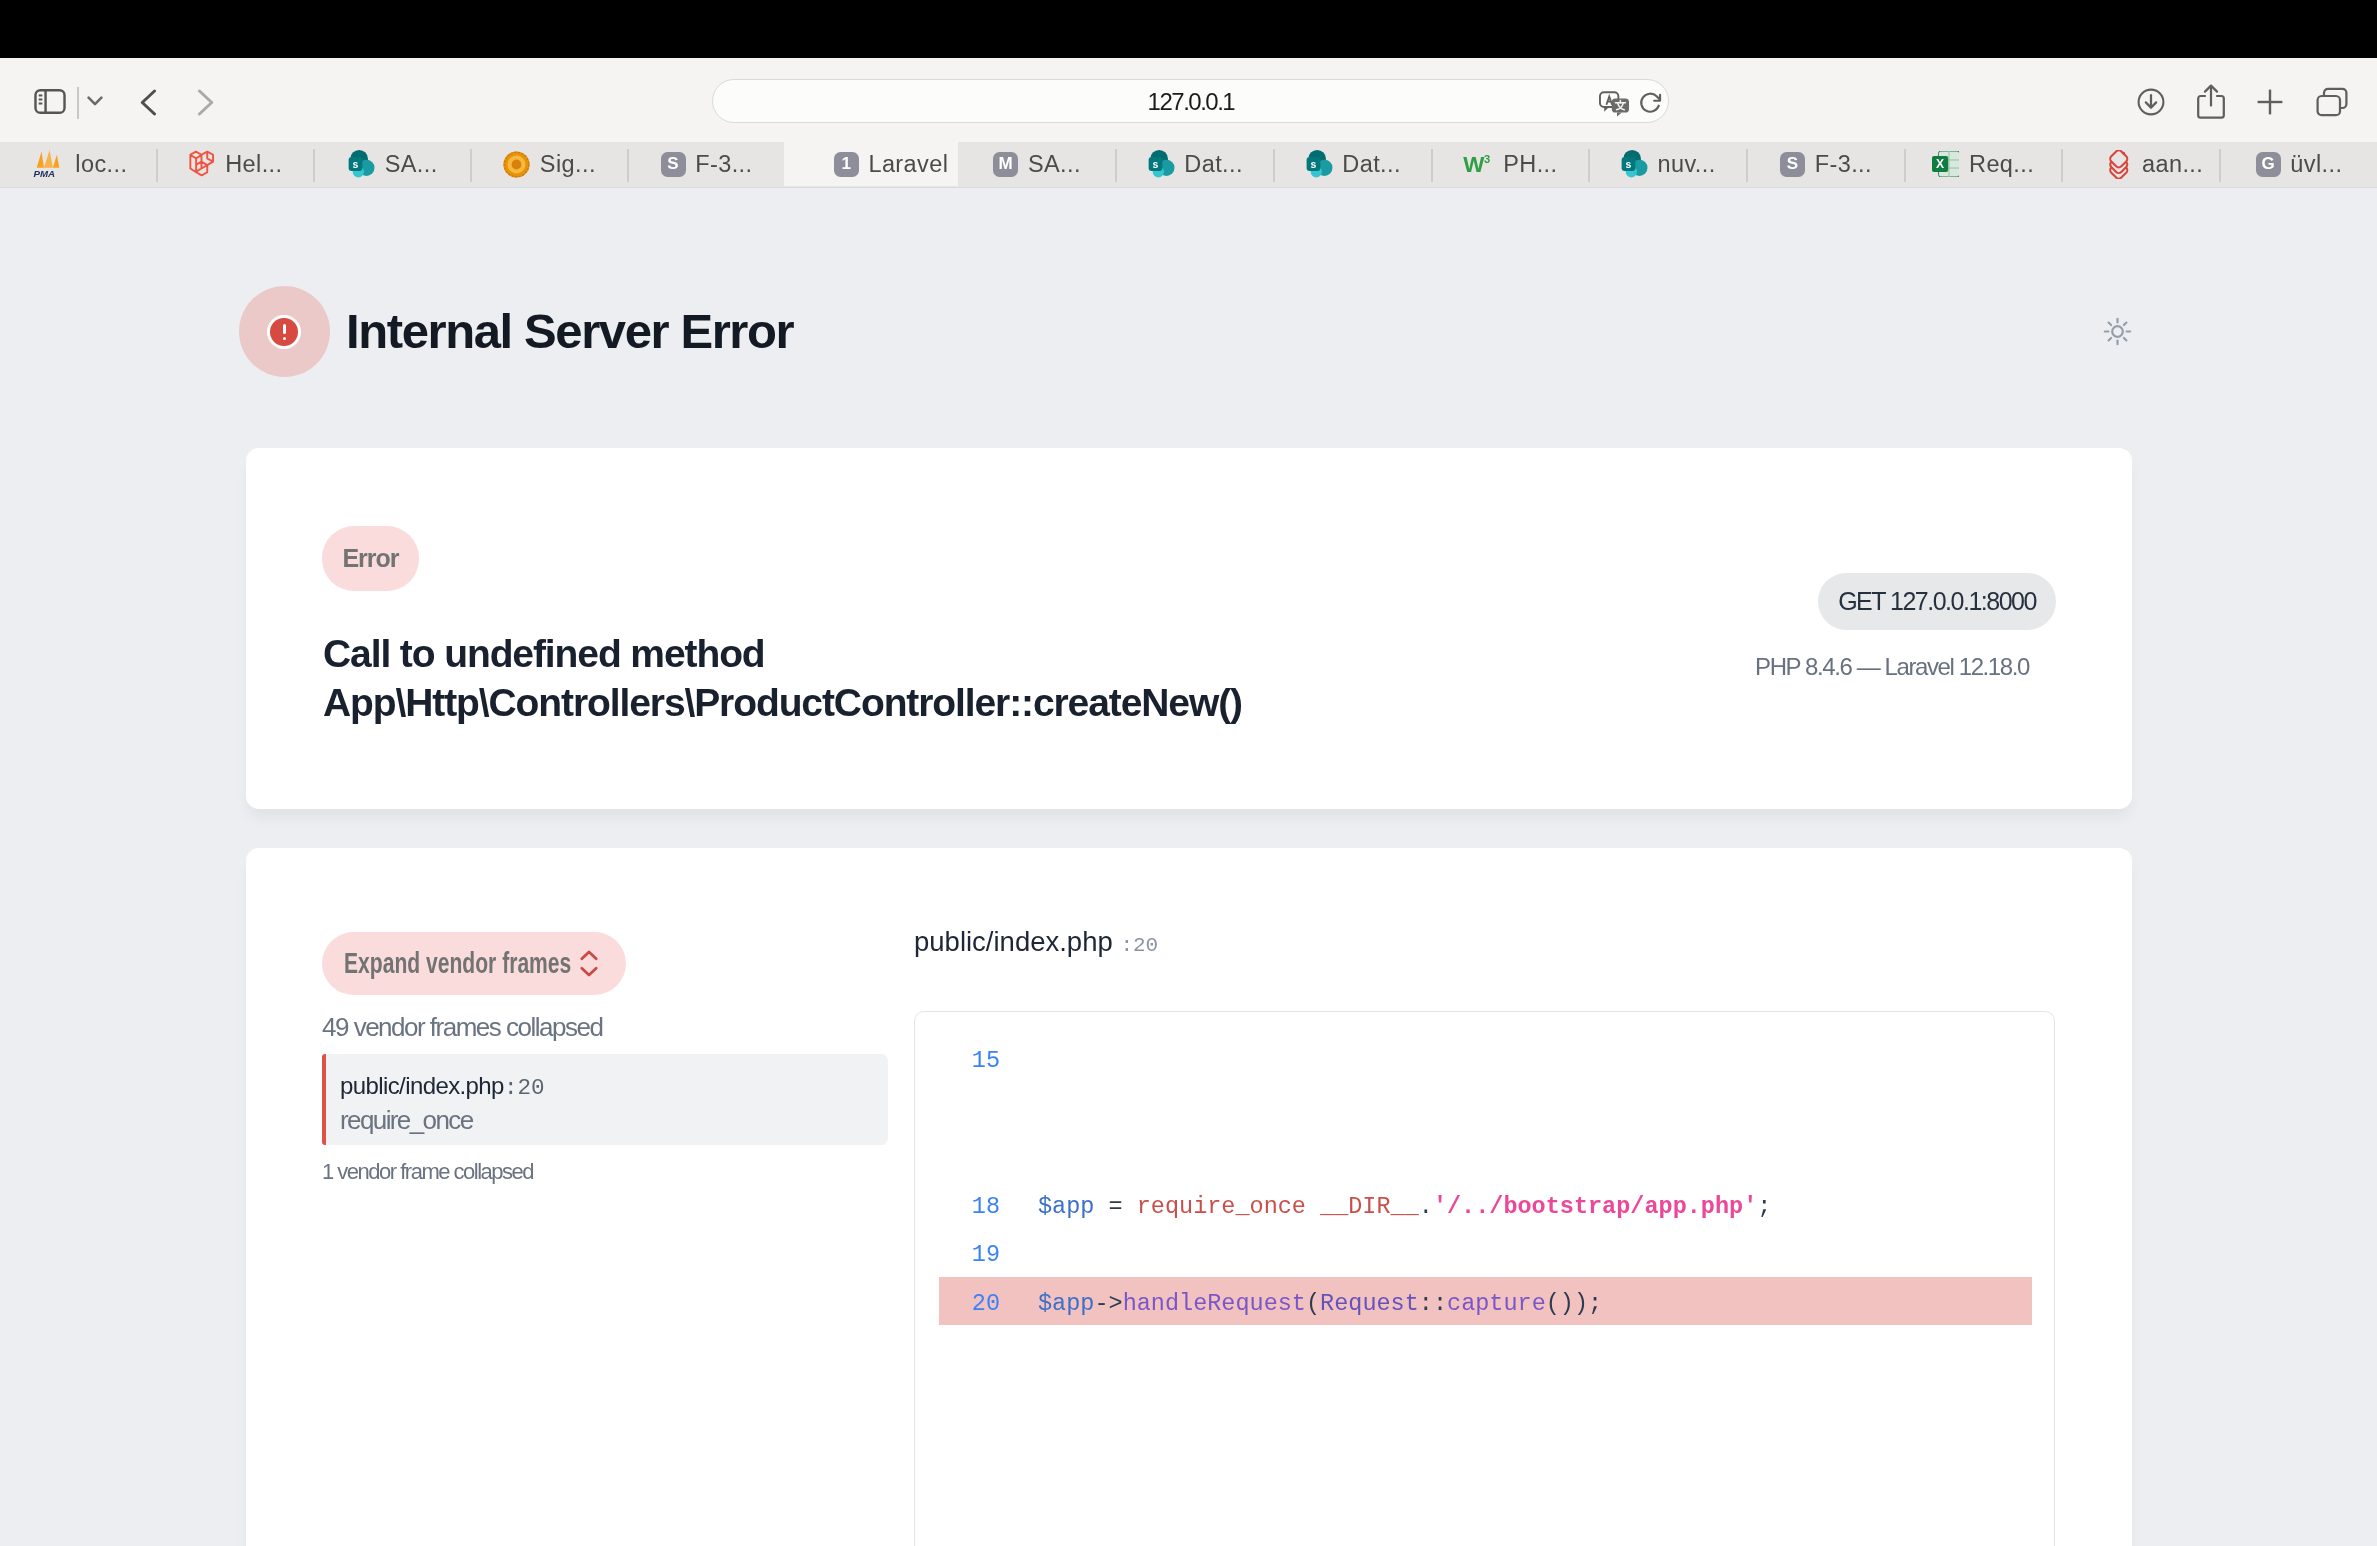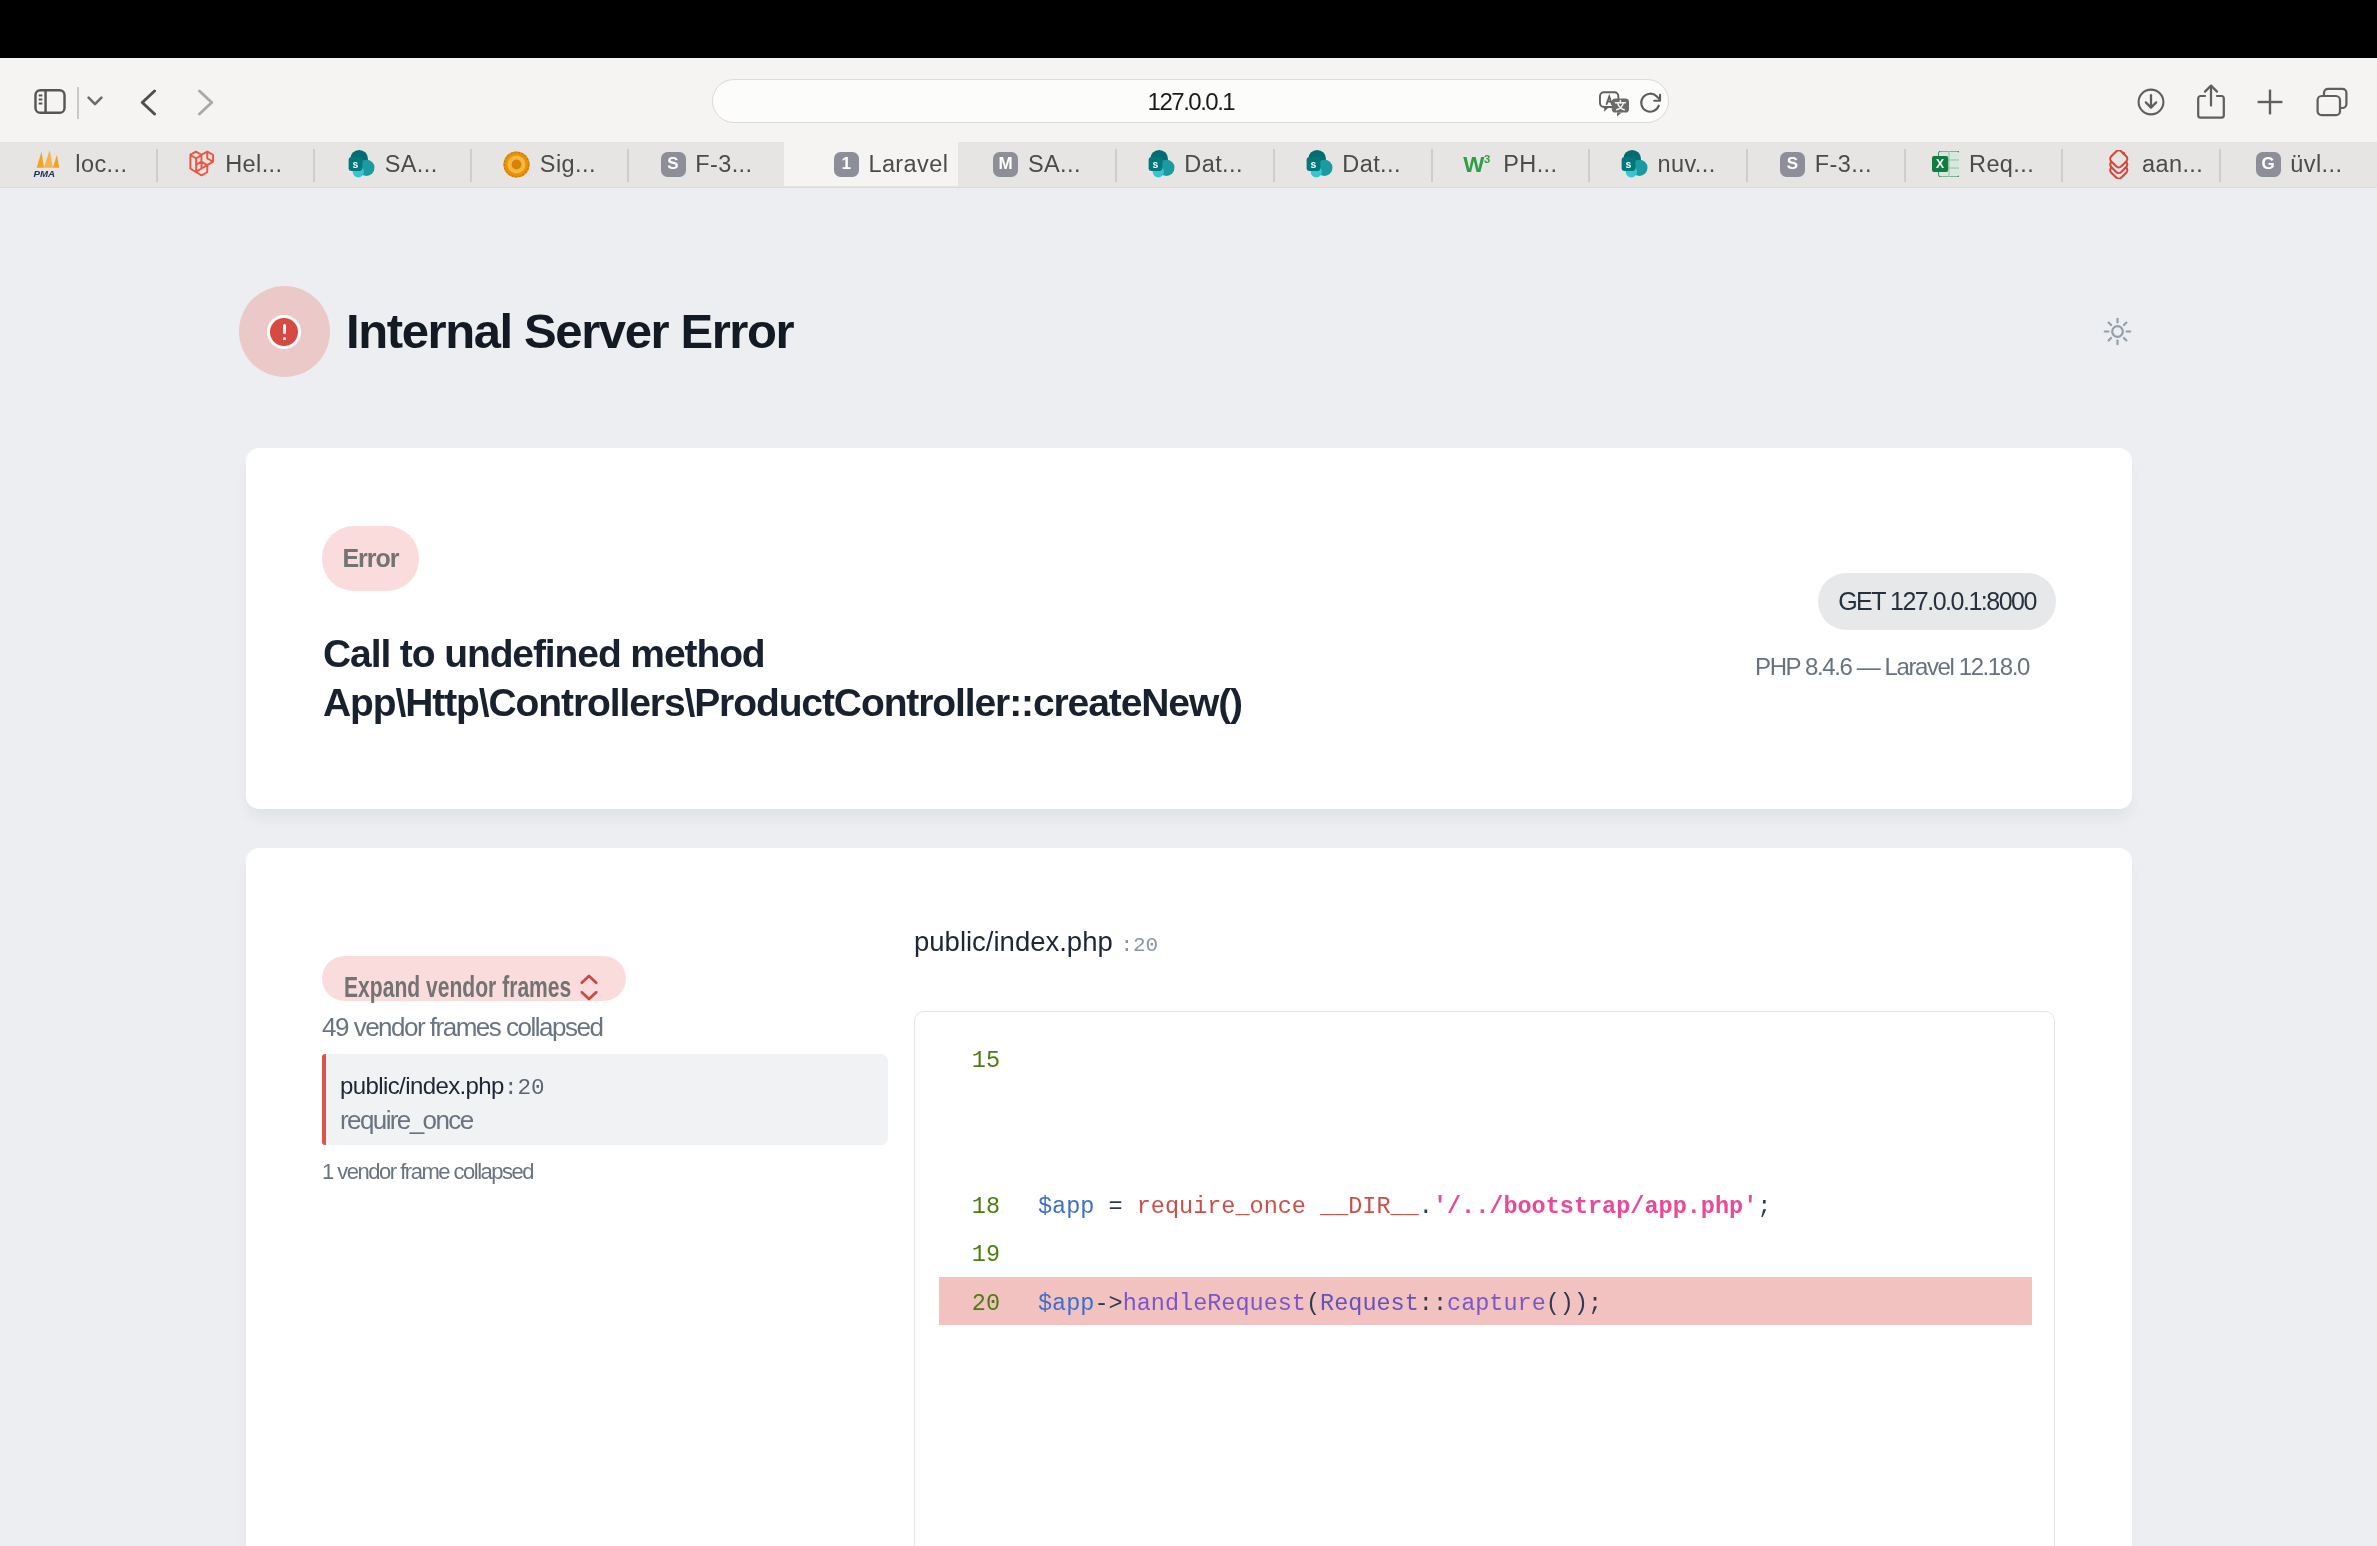--- a/index.html
+++ b/index.html
@@ -35,35 +35,35 @@
 .card { position:absolute; left:246px; width:1886px; background:#fff; border-radius:13px; box-shadow:0 11.3px 14.6px -4.9px rgba(35,45,70,0.07); }
 #card1 { top:448px; height:361px; }
 #card2 { top:848px; height:712px; border-bottom-left-radius:0; border-bottom-right-radius:0; }
 
 .pill-red { background:#fadcdd; color:#737373; border-radius:32px; font-weight:bold; }
 #err-pill { left:322px; top:526px; width:97px; height:65px; font-size:25px; letter-spacing:-1px; display:flex; align-items:center; justify-content:center; }
 #get-pill { left:1818px; top:573px; width:238px; height:57px; background:#e7e8ea; border-radius:29px; color:#27313e; font-size:25px; letter-spacing:-1.5px; display:flex; align-items:center; justify-content:center; }
 #phpver { left:1247px; top:653px; width:782px; text-align:right; font-size:24px; color:#67717f; letter-spacing:-1.4px; }
 #heading { left:323px; top:629px; font-size:39px; line-height:49px; font-weight:bold; color:#19212e; letter-spacing:-1.1px; }
 
-#expand-pill { left:322px; top:956px; width:304px; height:45px; border-radius:32px; }
+#expand-pill { left:322px; top:932px; width:304px; height:63px; border-radius:32px; }
 #expand-pill .etx { position:absolute; left:22px; top:0; height:63px; line-height:63px; font-size:29px; white-space:nowrap; transform:scaleX(0.727); transform-origin:0 50%; }
 #expand-pill svg { position:absolute; right:25px; top:17px; }
 #vf49 { left:322px; top:1012px; font-size:26px; color:#6a7380; letter-spacing:-1.5px; }
 #framebox { left:322px; top:1054px; width:566px; height:91px; background:#f1f2f3; border-left:4px solid #dd5249; border-radius:3.2px 6.5px 6.5px 3.2px; }
 #fb-line1 { left:340px; top:1072px; font-size:24px; letter-spacing:-0.6px; color:#1d2735; }
 #fb-line1 .mono { font-family:"Liberation Mono", monospace; font-size:22.6px; letter-spacing:0; color:#5b6572; }
 #fb-line2 { left:340px; top:1105px; font-size:26px; color:#6a7380; letter-spacing:-1.6px; }
 #vf1 { left:322px; top:1159px; font-size:22px; color:#6a7380; letter-spacing:-1.5px; }
 
 #codehdr { left:914px; top:926px; font-size:27.5px; color:#1d2735; }
 #codehdr .mono { font-family:"Liberation Mono", monospace; font-size:21px; color:#8b94a3; }
 #codebox { left:914px; top:1011px; width:1141px; height:549px; background:#fff; border:1.6px solid #e3e3e9; border-radius:9.7px; overflow:hidden; }
 .codeline { position:absolute; left:0; width:1138px; height:49px; font-family:"Liberation Mono", monospace; font-size:23.5px; line-height:49px; white-space:pre; }
-.codeline .num { position:absolute; left:0; width:85px; text-align:right; color:#4d7c0f; }
+.codeline .num { position:absolute; left:0; width:85px; text-align:right; color:#3b82f6; }
 .codeline .src { position:absolute; left:123px; color:#2e3b4e; }
 .hl { position:absolute; left:24px; top:265px; width:1093px; height:48px; background:#f2c2c1; }
 .c-gray { color:#9aa2ad; } .c-gray2 { color:#8e96a3; } .c-red { color:#c9504a; } .c-blue { color:#3e6fc9; } .c-pur { color:#7a57c8; } .c-pur2 { color:#6552bb; } .c-nav { color:#ec4899;font-weight:bold; }
 
 #sunicon { left:2103px; top:317px; }
 </style>
 </head>
 <body>
 <div id="menubar" class="abs"></div>
 <div id="toolbar" class="abs"></div>

